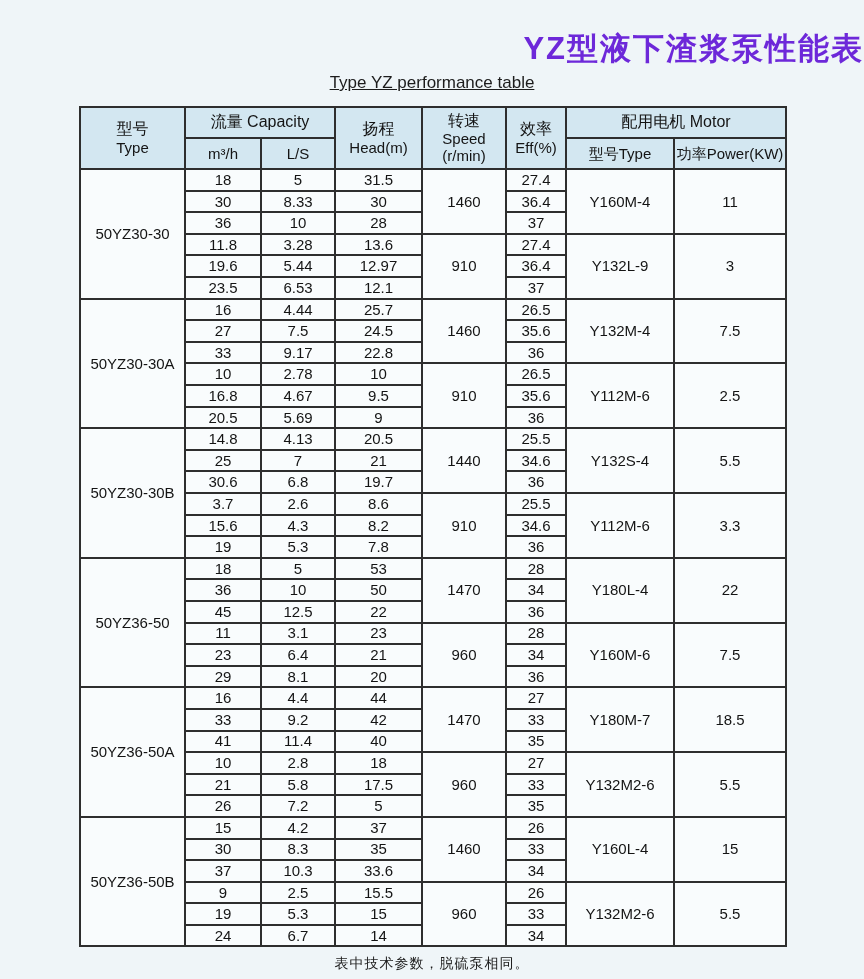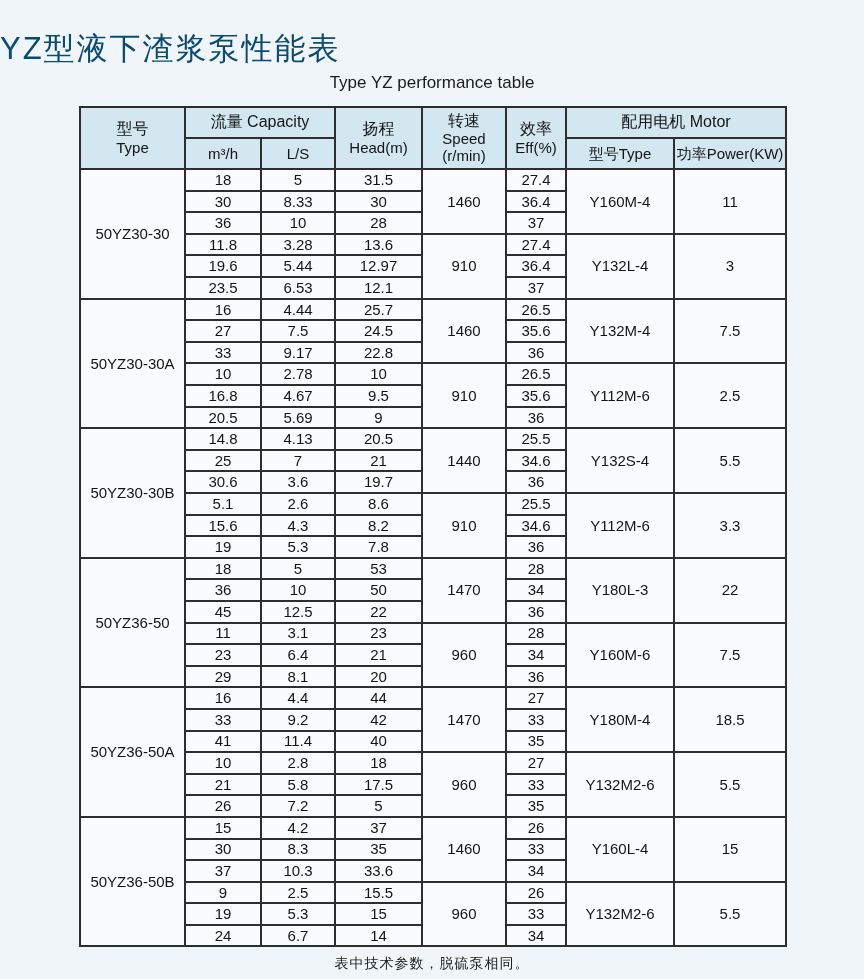--- a/index.html
+++ b/index.html
@@ -11,32 +11,33 @@
   }
   .page {
     width: 864px;
     height: 979px;
     margin: 0 auto;
     background: #eff5f8;
     overflow: hidden;
   }
   .title {
     margin-top: 32px;
-    text-align: left;
+    text-align: right;
     font-size: 31px;
-    font-weight: normal;
-    color: #0c4a6e;
+    font-weight: bold;
+    color: #6d28d9;
     letter-spacing: 2px;
     line-height: 1.1;
   }
   .subtitle {
     margin-top: 7px;
     text-align: center;
     font-size: 17px;
     color: #1c1c1c;
+    text-decoration: underline;
   }
   .content {
     width: 706px;
     margin: 13px auto 0 auto;
   }
   table.perf {
     border-collapse: collapse;
     table-layout: fixed;
     width: 706px;
     background: #701a75;
@@ -145,21 +146,21 @@
             <td>10</td>
             <td>28</td>
             <td>37</td>
           </tr>
           <tr>
             <td>11.8</td>
             <td>3.28</td>
             <td>13.6</td>
             <td rowspan="3">910</td>
             <td>27.4</td>
-            <td rowspan="3" class="motor-cell">Y132L-4</td>
+            <td rowspan="3" class="motor-cell">Y132L-9</td>
             <td rowspan="3">3</td>
           </tr>
           <tr>
             <td>19.6</td>
             <td>5.44</td>
             <td>12.97</td>
             <td>36.4</td>
           </tr>
           <tr>
             <td>23.5</td>
@@ -221,26 +222,26 @@
             <td rowspan="3">5.5</td>
           </tr>
           <tr>
             <td>25</td>
             <td>7</td>
             <td>21</td>
             <td>34.6</td>
           </tr>
           <tr>
             <td>30.6</td>
-            <td>3.6</td>
+            <td>6.8</td>
             <td>19.7</td>
             <td>36</td>
           </tr>
           <tr>
-            <td>5.1</td>
+            <td>3.7</td>
             <td>2.6</td>
             <td>8.6</td>
             <td rowspan="3">910</td>
             <td>25.5</td>
             <td rowspan="3" class="motor-cell">Y112M-6</td>
             <td rowspan="3">3.3</td>
           </tr>
           <tr>
             <td>15.6</td>
             <td>4.3</td>
@@ -253,21 +254,21 @@
             <td>7.8</td>
             <td>36</td>
           </tr>
           <tr>
             <td rowspan="6" class="model-cell">50YZ36-50</td>
             <td>18</td>
             <td>5</td>
             <td>53</td>
             <td rowspan="3">1470</td>
             <td>28</td>
-            <td rowspan="3" class="motor-cell">Y180L-3</td>
+            <td rowspan="3" class="motor-cell">Y180L-4</td>
             <td rowspan="3">22</td>
           </tr>
           <tr>
             <td>36</td>
             <td>10</td>
             <td>50</td>
             <td>34</td>
           </tr>
           <tr>
             <td>45</td>
@@ -296,21 +297,21 @@
             <td>20</td>
             <td>36</td>
           </tr>
           <tr>
             <td rowspan="6" class="model-cell">50YZ36-50A</td>
             <td>16</td>
             <td>4.4</td>
             <td>44</td>
             <td rowspan="3">1470</td>
             <td>27</td>
-            <td rowspan="3" class="motor-cell">Y180M-4</td>
+            <td rowspan="3" class="motor-cell">Y180M-7</td>
             <td rowspan="3">18.5</td>
           </tr>
           <tr>
             <td>33</td>
             <td>9.2</td>
             <td>42</td>
             <td>33</td>
           </tr>
           <tr>
             <td>41</td>

